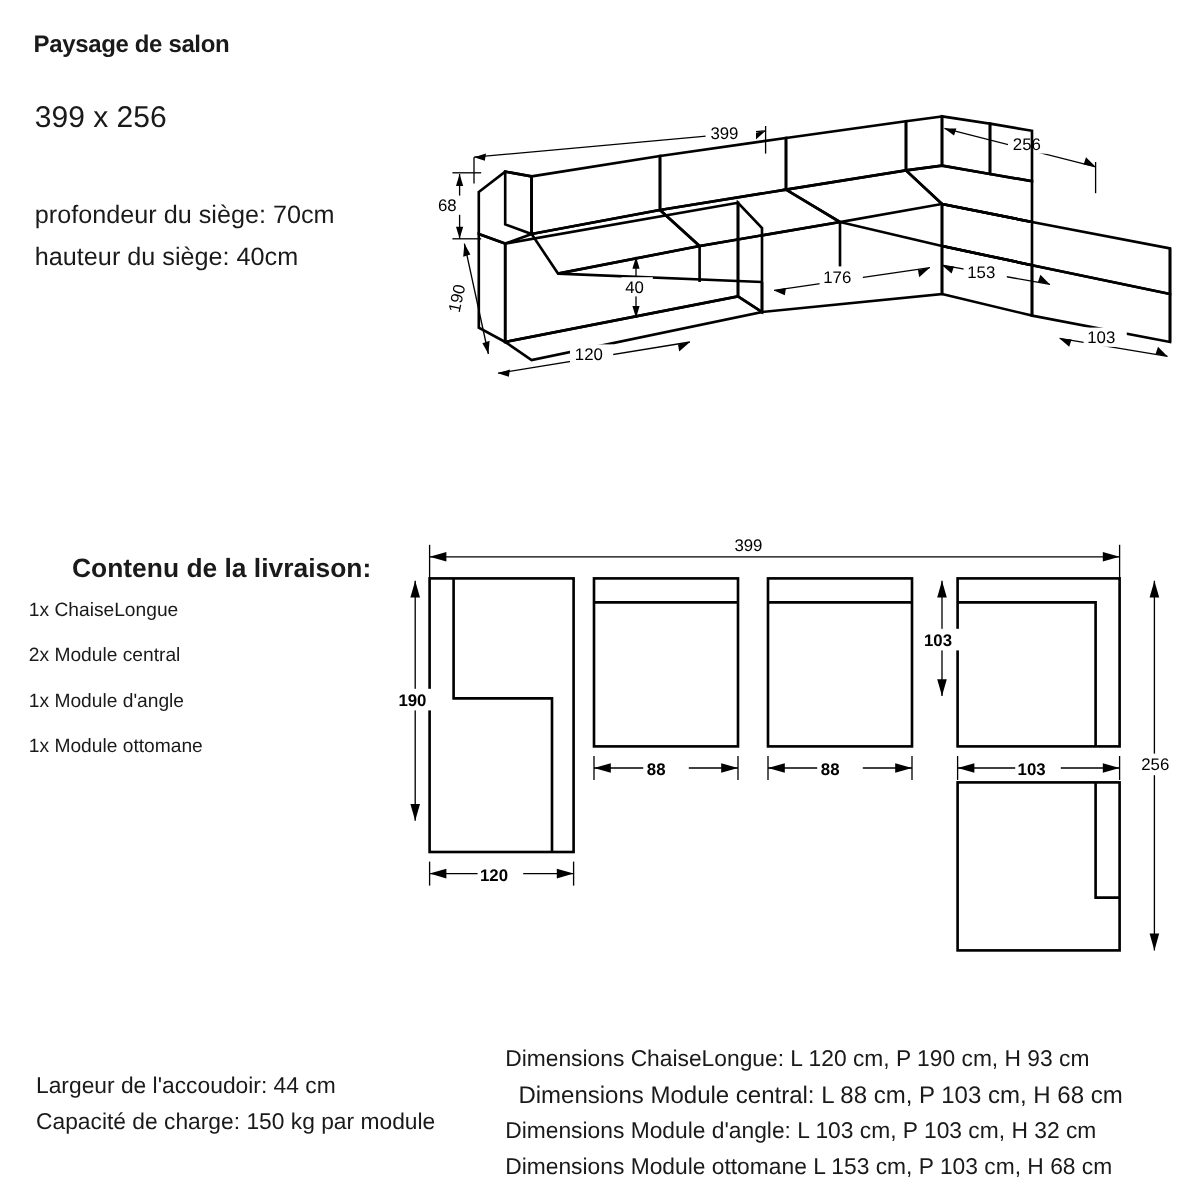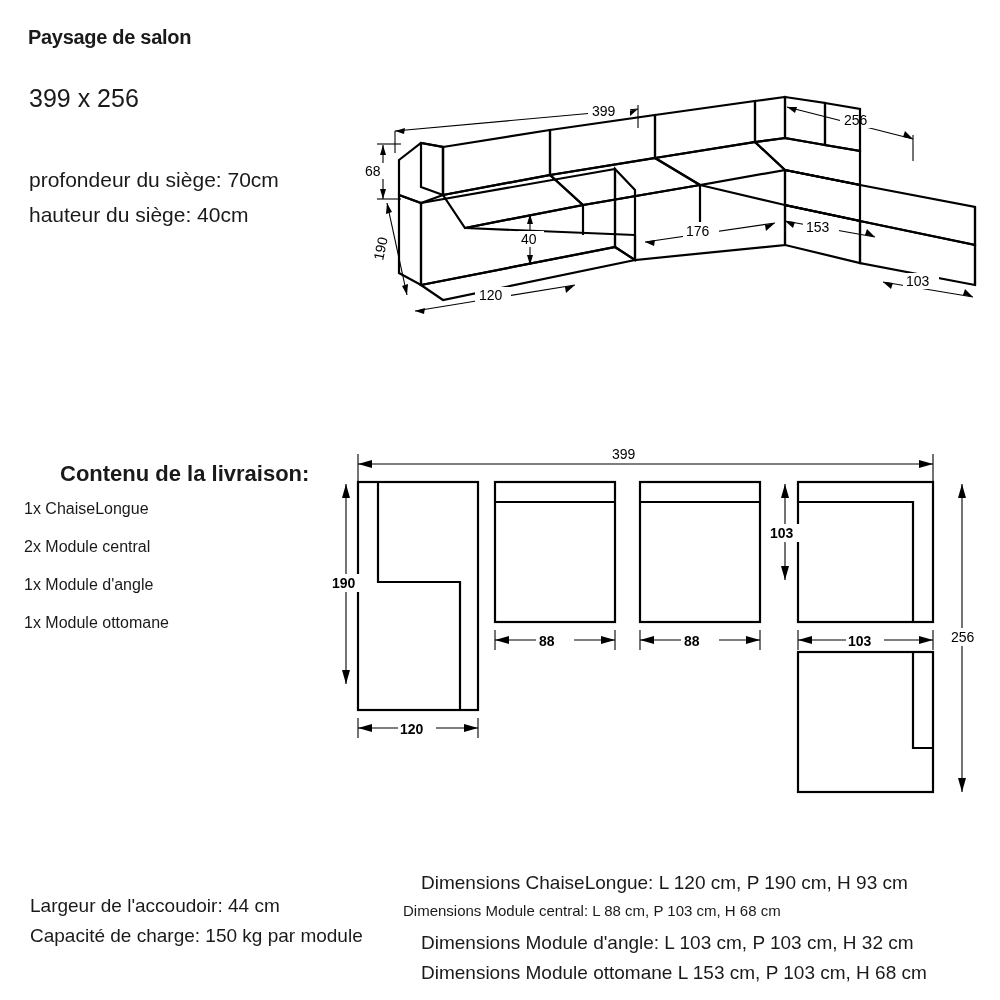--- a/index.html
+++ b/index.html
@@ -52,21 +52,21 @@
   #d0 { top: 500px; }
   #d1 { top: 538px; }
   #d2 { top: 576px; }
   #d3 { top: 614px; text-align: center; }
 
   
   #foot-left-0 { left: 30px; top: 895px; font-size: 19px; }
   #foot-left-1 { left: 30px; top: 925px; font-size: 19px; }
 
   #foot-right-0 { left: 421px; top: 872px; font-size: 19px; }
-  #foot-right-1 { left: 403px; top: 902px; font-size: 15px; }
+  #foot-right-1 { left: 432px; top: 902px; font-size: 20px; }
   #foot-right-2 { left: 421px; top: 932px; font-size: 19px; }
   #foot-right-3 { left: 421px; top: 962px; font-size: 19px; }
 
   
   #iso-svg {
     left: 355px; top: 95px;
   }
   #plan-svg {
     left: 330px; top: 440px;
   }

